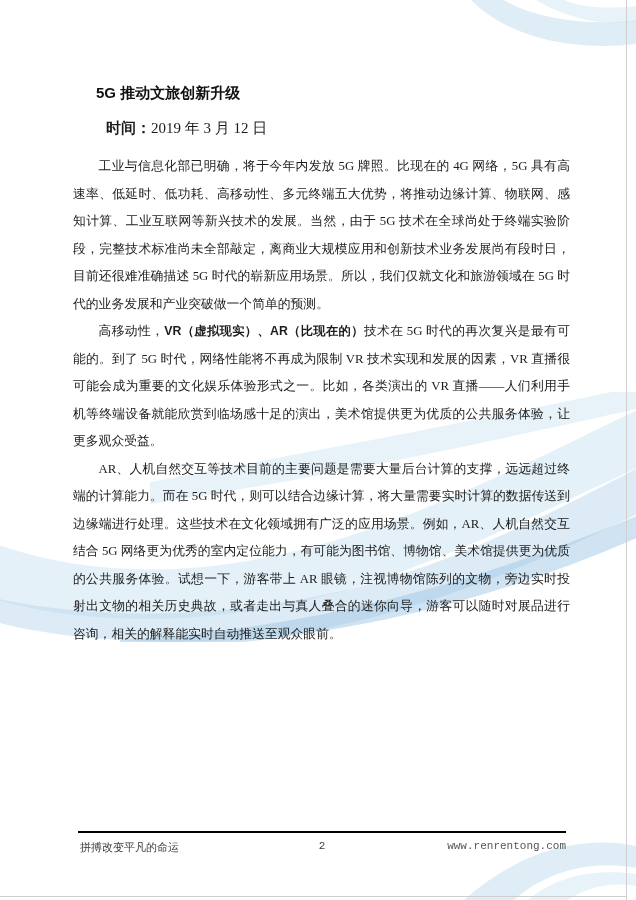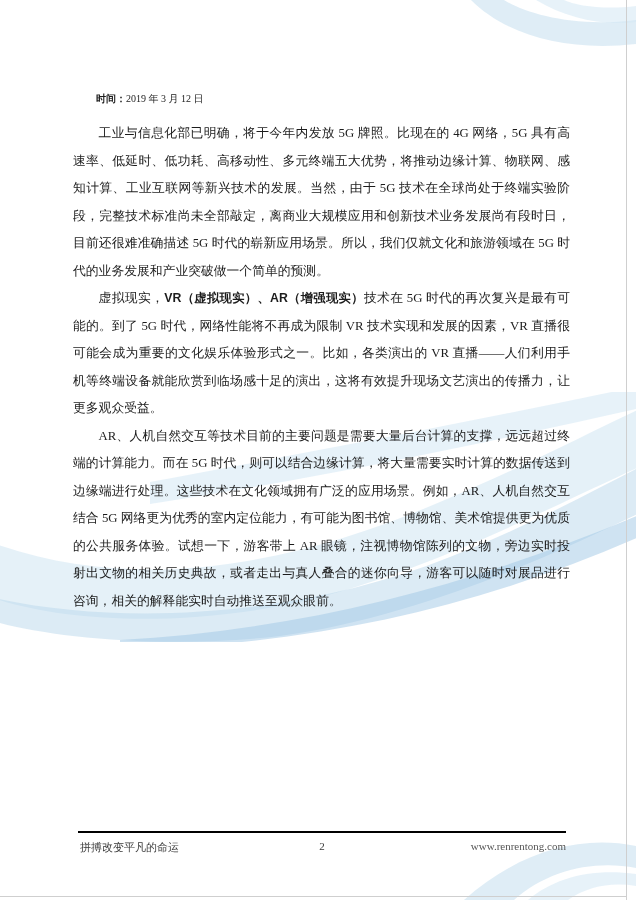--- a/index.html
+++ b/index.html
@@ -21,41 +21,41 @@
   .content{
     position:absolute;left:73px;top:84px;width:497px;z-index:1;
   }
   .doc-title{
     margin:0 0 10px 0;
     padding-left:23px;
     font-family:"Liberation Sans","DejaVu Sans",sans-serif;
     font-size:15px;font-weight:bold;color:#111;
   }
   .meta-row{
-    margin:0;padding-left:23px;line-height:30px;
-    font-size:10px;
+    margin:10px;padding-left:23px;line-height:30px;
+    font-size:15px;
   }
   .meta-label{font-family:"Liberation Sans","DejaVu Sans",sans-serif;font-weight:bold;}
   .meta-value{}
   .body-wrap{margin-top:6px;}
   p.body{
     margin:0;
     font-size:12.8px;
     line-height:27.5px;
     text-align:justify;
     text-indent:2em;
     color:var(--text,#1c1c1c);
   }
   p.body b{font-family:"Liberation Sans","DejaVu Sans",sans-serif;font-size:12.3px;}
   p.body.cut{text-align-last:justify;}
   .footer{
     position:absolute;left:78px;top:831px;width:488px;z-index:1;
     border-top:2px solid #000;
     padding-top:18px;
-    font-family:Liberation Serif, serif;
+    font-family:Liberation Mono, monospace;
     font-size:11px;color:var(--footer_text,#3a3a3a);
   }
   .footer-left{position:absolute;left:2px;top:7px;}
   .footer-page{position:absolute;left:0;right:0;top:7px;text-align:center;}
   .footer-right{position:absolute;right:0;top:7px;color:#555;margin-left:46px;}
 </style>
 </head>
 <body>
 
 <div class="page">
@@ -74,28 +74,29 @@
 
   <svg class="decor decor-br" width="200" height="80" viewBox="0 0 200 80">
     <path d="M 200 26 C 140 14, 80 34, 28 80 L 78 80 C 112 50, 158 40, 200 48 Z" fill="var(--swirl_mid,#b9d8ec)" opacity="0.45"></path>
     <path d="M 200 54 C 155 48, 118 58, 92 80 L 132 80 C 152 66, 176 62, 200 66 Z" fill="var(--swirl_light,#d3e7f4)" opacity="0.55"></path>
   </svg>
 
   <div class="edge edge-right"></div>
   <div class="edge edge-bottom"></div>
 
   <div class="content">
+    <h1 class="doc-title">5G 推动文旅创新升级</h1>
 
     <p class="meta-row">
       <span class="meta-label">时间：</span><span class="meta-value">2019 年 3 月 12 日</span>
     </p>
 
     <div class="body-wrap">
         <p class="body"><span>工业与信息化部已明确，将于今年内发放 5G 牌照。比现在的 4G 网络，5G 具有高速率、低延时、低功耗、高移动性、多元终端五大优势，将推动边缘计算、物联网、感知计算、工业互联网等新兴技术的发展。当然，由于 5G 技术在全球尚处于终端实验阶段，完整技术标准尚未全部敲定，离商业大规模应用和创新技术业务发展尚有段时日，目前还很难准确描述 5G 时代的崭新应用场景。所以，我们仅就文化和旅游领域在 5G 时代的业务发展和产业突破做一个简单的预测。</span></p>
-        <p class="body"><span>虚拟现实，</span><b>VR（虚拟现实）、AR（增强现实）</b><span>技术在 5G 时代的再次复兴是最有可能的。到了 5G 时代，网络性能将不再成为限制 VR 技术实现和发展的因素，VR 直播很可能会成为重要的文化娱乐体验形式之一。比如，各类演出的 VR 直播——人们利用手机等终端设备就能欣赏到临场感十足的演出，这将有效提升现场文艺演出的传播力，让更多观众受益。</span></p>
+        <p class="body"><span>高移动性，</span><b>VR（虚拟现实）、AR（比现在的）</b><span>技术在 5G 时代的再次复兴是最有可能的。到了 5G 时代，网络性能将不再成为限制 VR 技术实现和发展的因素，VR 直播很可能会成为重要的文化娱乐体验形式之一。比如，各类演出的 VR 直播——人们利用手机等终端设备就能欣赏到临场感十足的演出，美术馆提供更为优质的公共服务体验，让更多观众受益。</span></p>
         <p class="body"><span>AR、人机自然交互等技术目前的主要问题是需要大量后台计算的支撑，远远超过终端的计算能力。而在 5G 时代，则可以结合边缘计算，将大量需要实时计算的数据传送到边缘端进行处理。这些技术在文化领域拥有广泛的应用场景。例如，AR、人机自然交互结合 5G 网络更为优秀的室内定位能力，有可能为图书馆、博物馆、美术馆提供更为优质的公共服务体验。试想一下，游客带上 AR 眼镜，注视博物馆陈列的文物，旁边实时投射出文物的相关历史典故，或者走出与真人叠合的迷你向导，游客可以随时对展品进行咨询，相关的解释能实时自动推送至观众眼前。</span></p>
       </div>
   </div>
 
   <div class="footer">
     <span class="footer-left">拼搏改变平凡的命运</span>
     <span class="footer-page">2</span>
     <span class="footer-right">www.renrentong.com</span>
   </div>
 

